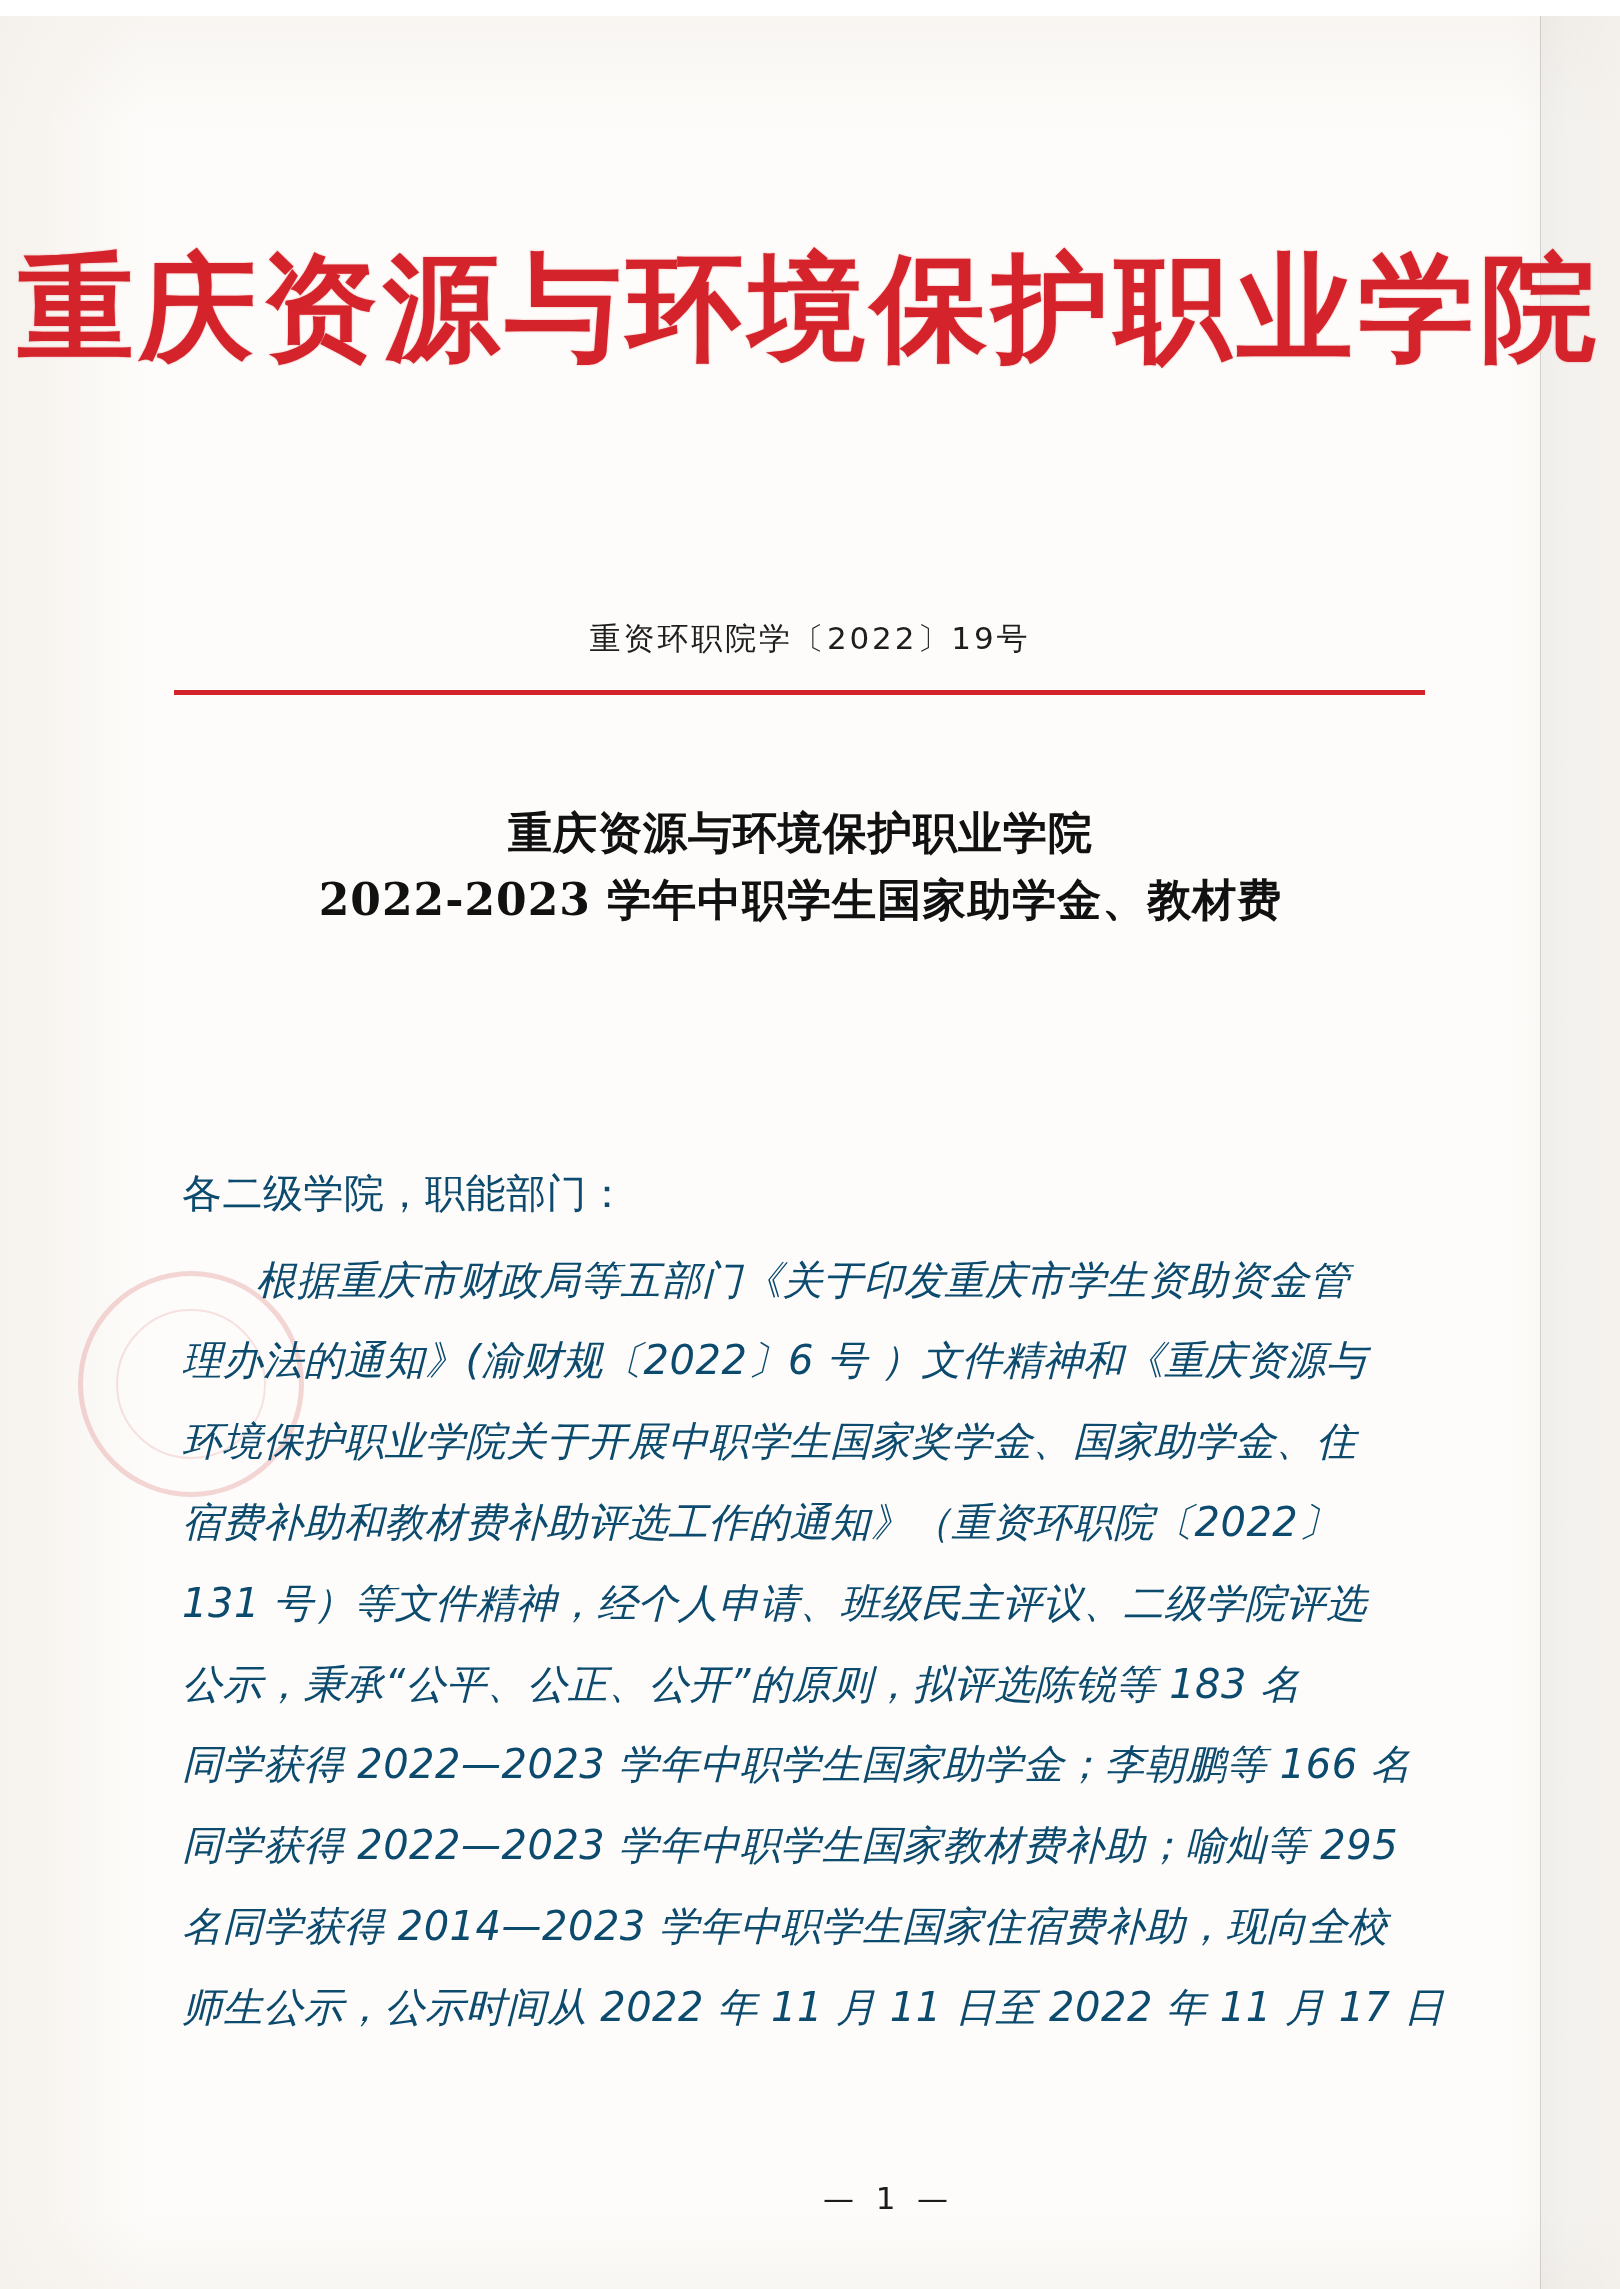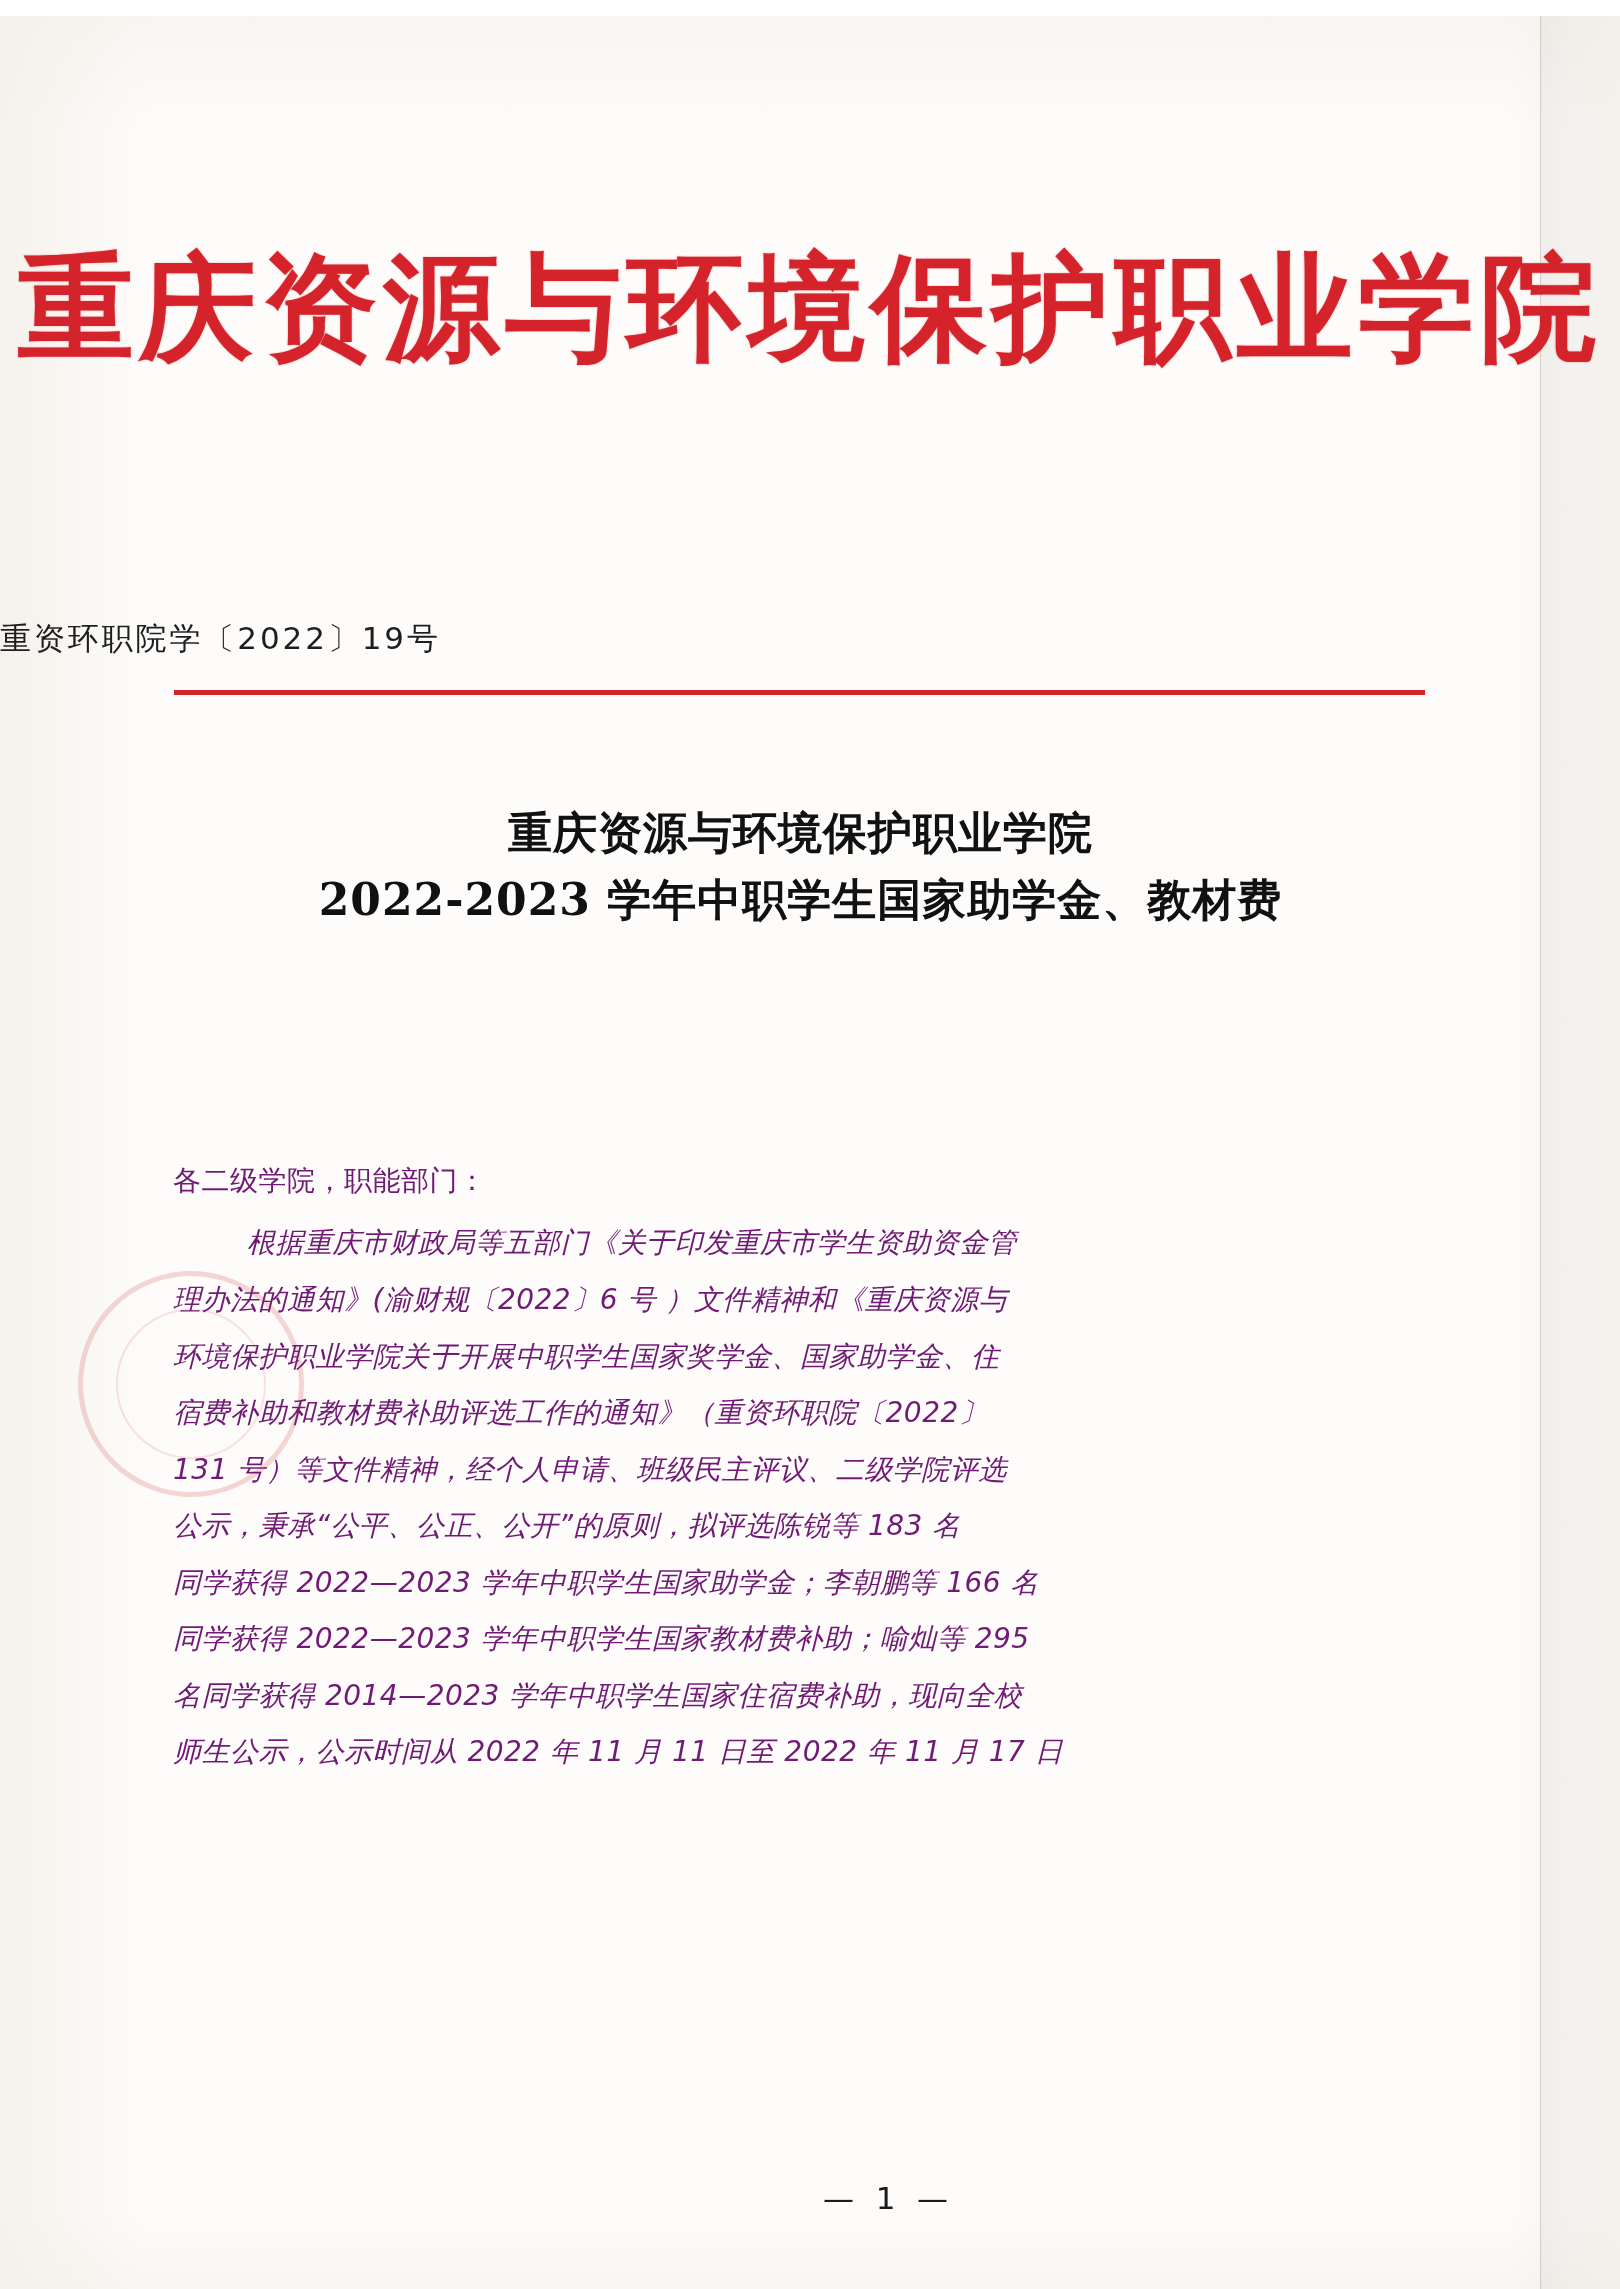--- a/index.html
+++ b/index.html
@@ -64,20 +64,21 @@
     white-space: nowrap;
     text-shadow: 0 0 2px rgba(212,35,43,0.45);
   }
 
   
   .doc-number {
     position: absolute;
     top: 602px;
     left: 0;
     width: 1620px;
+    text-align: center;
     font-family: "DejaVu Sans", "Liberation Sans", sans-serif;
     font-size: 31px;
     color: #1e1e1e;
     letter-spacing: 2.9px;
   }
 
   
   .red-rule {
     position: absolute;
     top: 674px;
@@ -103,25 +104,25 @@
   }
   .doc-title .line {
     display: block;
     white-space: nowrap;
   }
 
   
   .body-block {
     position: absolute;
     top: 1137px;
-    left: 173px;
+    left: 182px;
     width: 1260px;
     font-family: "DejaVu Sans", "Liberation Sans", sans-serif;
-    font-size: 28px;
-    color: #701a75;
+    font-size: 40px;
+    color: #0c4a6e;
     line-height: 2.02;
     letter-spacing: 0.5px;
   }
   .salutation {
     display: block;
     white-space: nowrap;
   }
   .para {
     display: block;
     margin-top: 5.9px;

